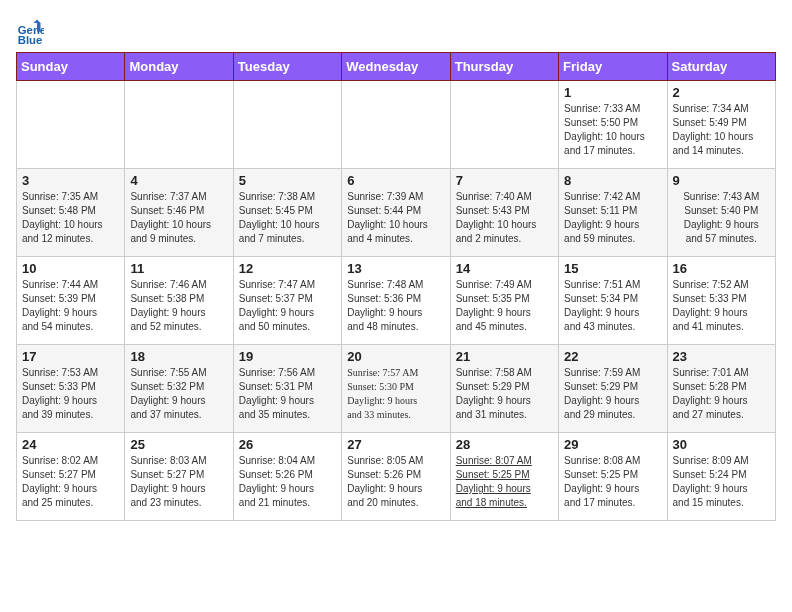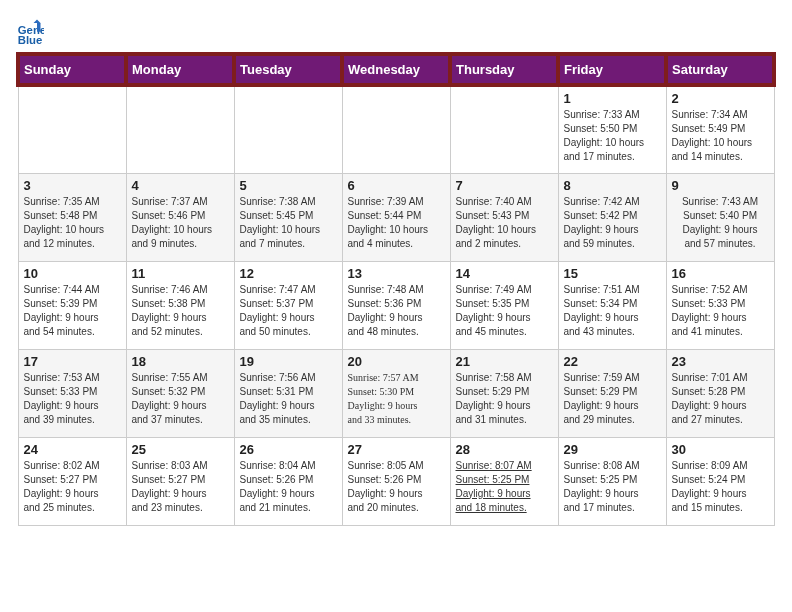--- a/index.html
+++ b/index.html
@@ -45,27 +45,27 @@
     .location {
       font-size: 16px;
       color: #444;
     }
     .calendar {
       width: 100%;
       border-collapse: collapse;
       table-layout: fixed;
     }
     .calendar th {
-      background: #701a75;
+      background: #8b5cf6;
       color: #fff;
       font-size: 13px;
       font-weight: bold;
       padding: 6px 4px;
       text-align: left;
-      border: 4px solid #7f1d1d;
+      border: 1px solid #7f1d1d;
     }
     .calendar td {
       vertical-align: top;
       border: 1px solid #ccc;
       padding: 4px 5px;
       font-size: 10.5px;
       color: #222;
       height: 88px;
       background: #fff;
     }
@@ -172,21 +172,21 @@
         <td>
           <span class="day-num">7</span>
           <div class="day-info" style="white-space: pre-line;">Sunrise: 7:40 AM
 Sunset: 5:43 PM
 Daylight: 10 hours
 and 2 minutes.</div>
         </td>
         <td>
           <span class="day-num">8</span>
           <div class="day-info" style="white-space: pre-line;">Sunrise: 7:42 AM
-Sunset: 5:42 PM
+Sunset: 5:11 PM
 Daylight: 9 hours
 and 59 minutes.</div>
         </td>
         <td>
           <span class="day-num">9</span>
           <div class="day-info" style="white-space: pre-line; text-align: center;">Sunrise: 7:43 AM
 Sunset: 5:40 PM
 Daylight: 9 hours
 and 57 minutes.</div>
         </td>

